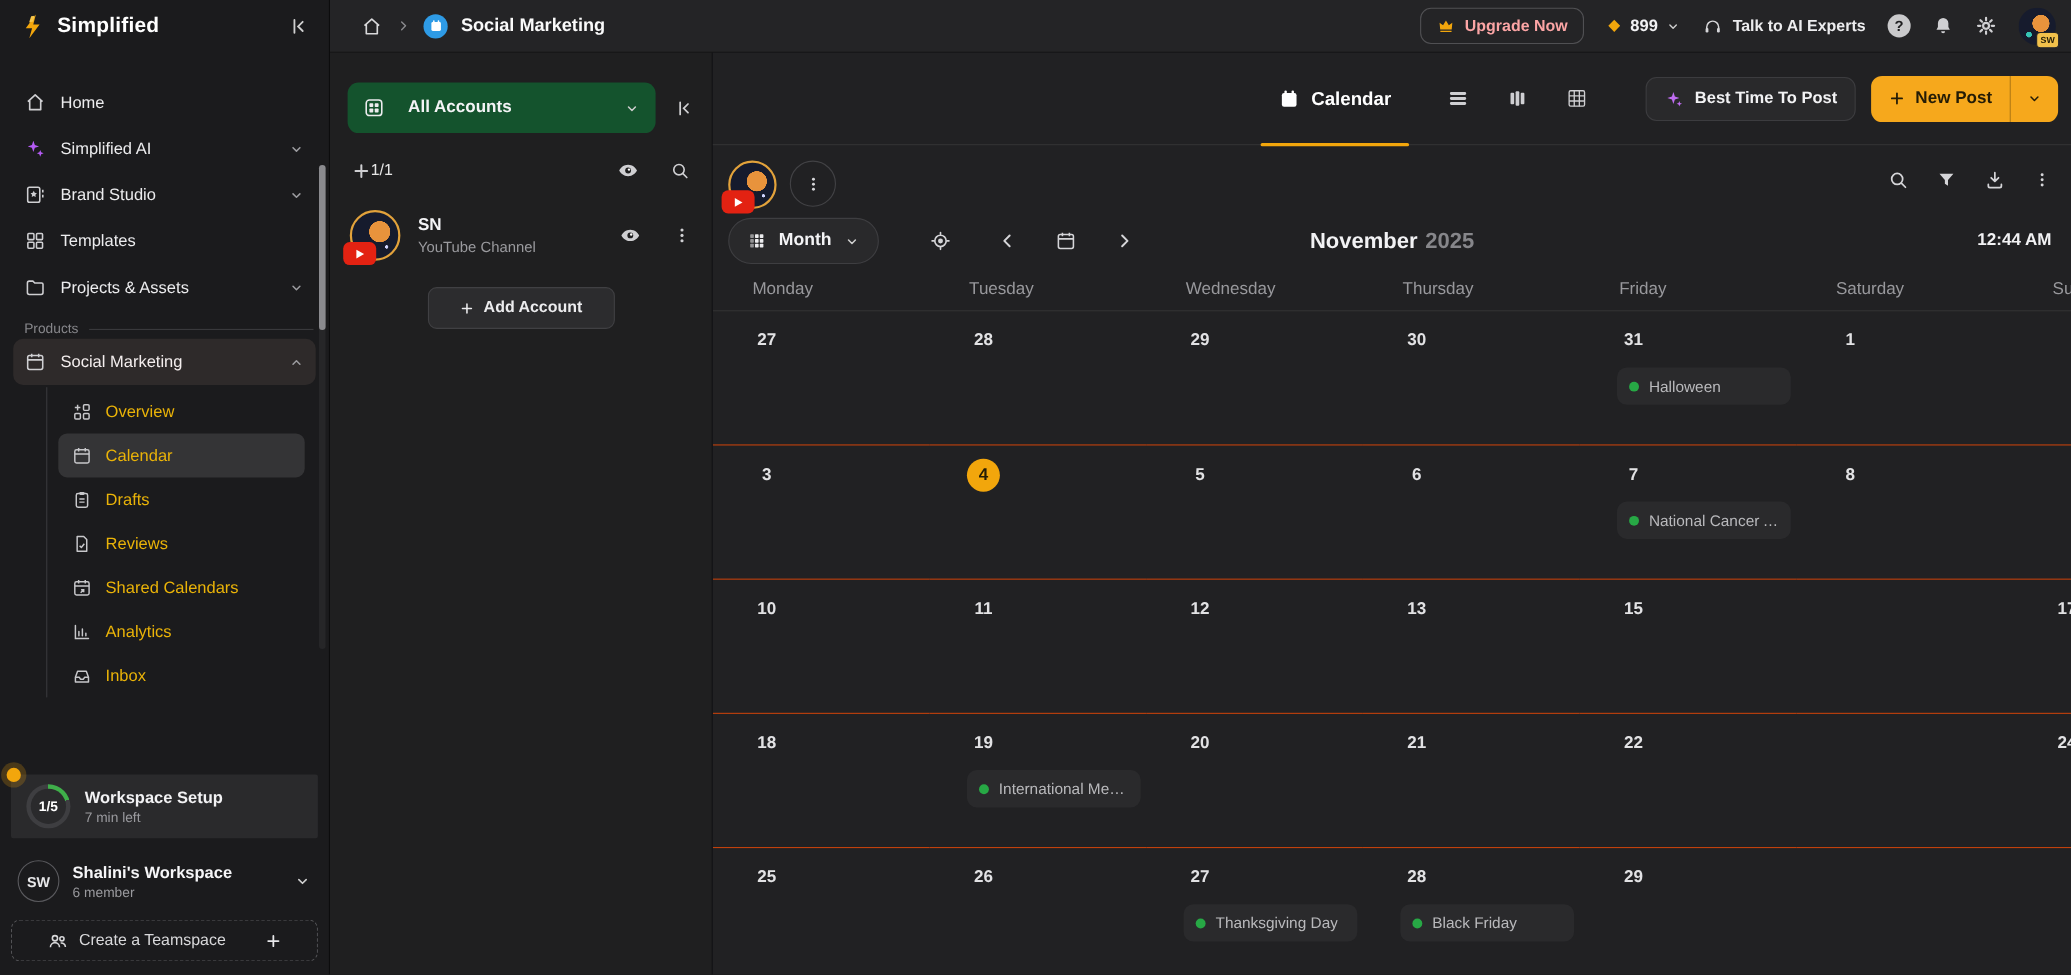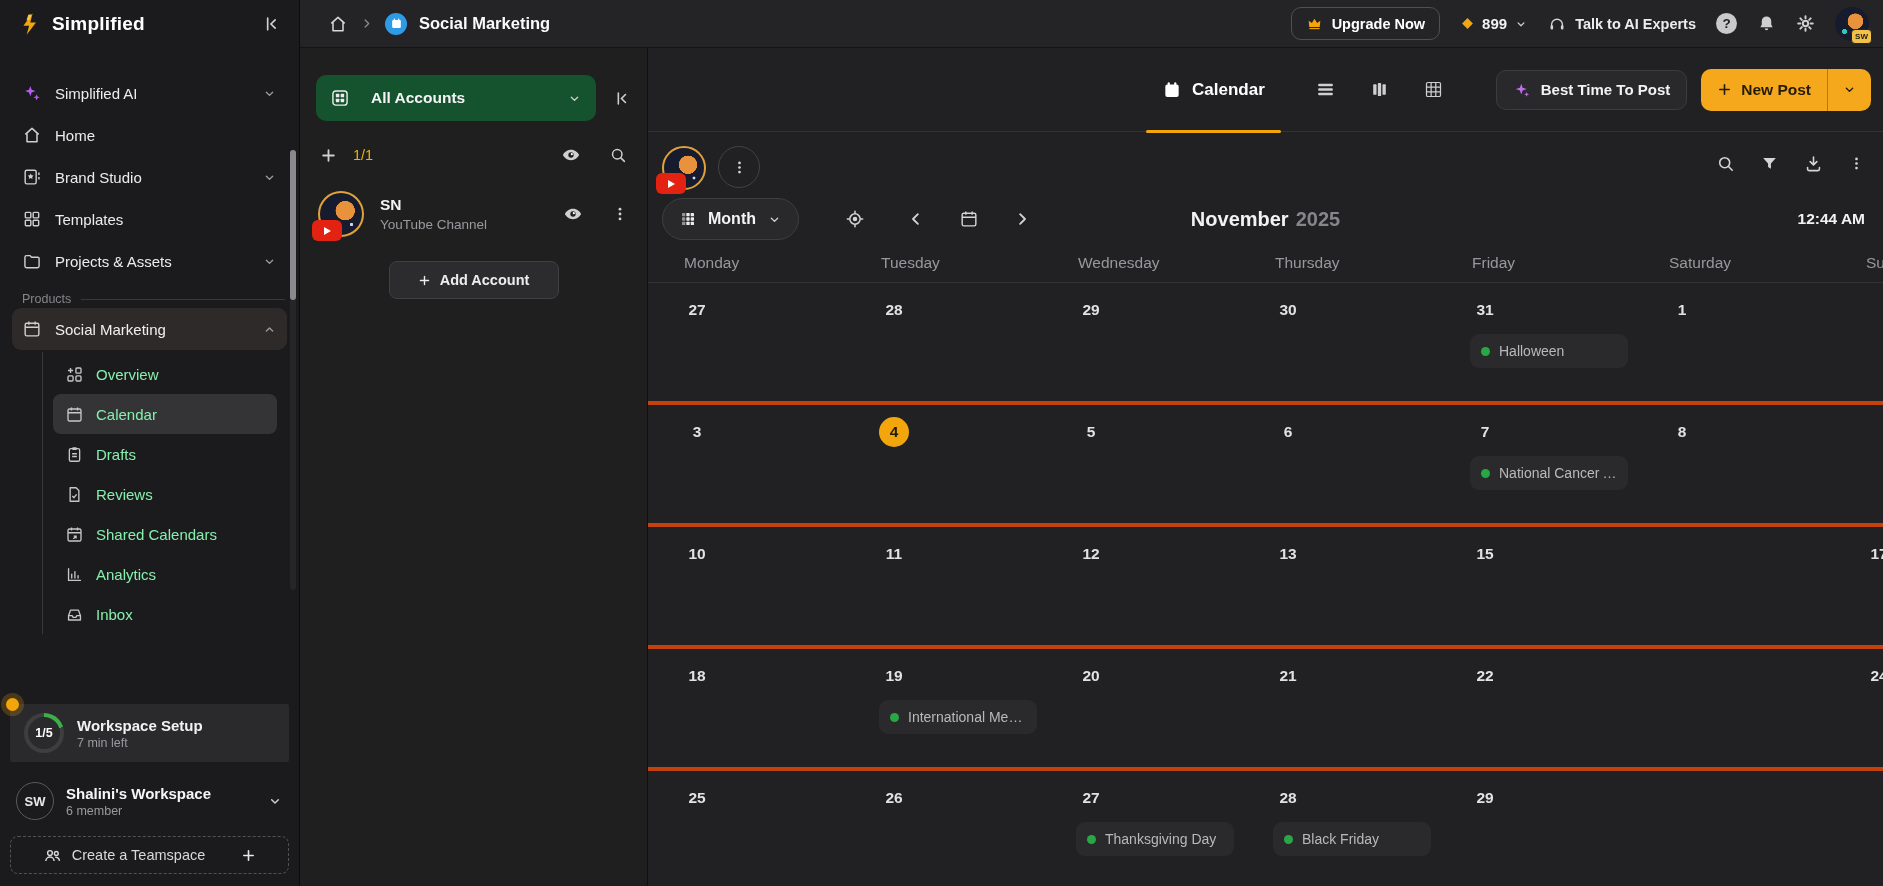--- a/index.html
+++ b/index.html
@@ -25,21 +25,21 @@
   .nav-item { height:42px; display:flex; align-items:center; gap:13px; padding:0 10px;
               border-radius:9px; font-size:15px; color:#ececee; cursor:pointer; }
   .nav-item .nicon { color:#cfcfd2; }
   .nav-item .chev { margin-left:auto; color:#9b9b9f; }
   .products-label { margin:10px 2px 2px 10px; font-size:12.5px; color:#86868a;
                     display:flex; align-items:center; }
   .products-label::after { content:""; flex:1; height:1px; background:#39393c; margin-left:10px; }
   .nav-item.product-active { background:#2e2a2a; color:#f4eeee; }
   .subnav { margin:2px 0 0 30px; border-left:1px solid #39393c; padding:2px 10px 0 10px; }
   .subnav-item { height:40px; display:flex; align-items:center; gap:12px; padding:0 12px;
-                 border-radius:8px; font-size:15px; color:#86efac; cursor:pointer; }
+                 border-radius:8px; font-size:15px; color:#eab308; cursor:pointer; }
   .subnav-item .nicon { color:#c7c7ca; }
   .subnav-item.active { background:#343436; }
 
   .side-scrollbar { position:absolute; right:3px; top:150px; width:6px; height:440px;
                     background:#262628; border-radius:3px; }
   .side-scrollbar .thumb { width:6px; height:150px; background:#8a8a8e; border-radius:3px; }
 
   .side-bottom { margin-top:auto; padding:0 10px 12px; }
   .ws-setup { position:relative; background:#2a2a2c; border-radius:2px; padding:9px 14px;
               display:flex; align-items:center; gap:13px; cursor:pointer; }
@@ -71,21 +71,21 @@
             padding:0 14px 0 28px; border-bottom:1px solid #141415; }
   .breadcrumb { display:flex; align-items:center; gap:12px; }
   .bc-home { color:#d8d8da; cursor:pointer; }
   .bc-sep { color:#8a8a8e; }
   .bc-prod-icon { width:22px; height:22px; border-radius:50%; background:#2e9be6; color:#fff;
                   display:flex; align-items:center; justify-content:center; }
   .bc-title { font-size:16.5px; font-weight:bold; color:#fafafa; }
   .topbar-right { margin-left:auto; display:flex; align-items:center; gap:20px; }
   .upgrade-btn { display:flex; align-items:center; gap:9px; border:1px solid #505053;
                  border-radius:10px; padding:7px 14px; cursor:pointer; }
-  .upgrade-btn .label { font-size:14.5px; font-weight:bold; color:#ffffff; }
+  .upgrade-btn .label { font-size:14.5px; font-weight:bold; color:#fca5a5; }
   .credits { display:flex; align-items:center; gap:7px; cursor:pointer; }
   .credits .num { font-size:15px; font-weight:bold; color:#f2f2f4; }
   .talk { display:flex; align-items:center; gap:9px; cursor:pointer; }
   .talk .label { font-size:14.5px; font-weight:bold; color:#ececee; }
   .help-btn { width:21px; height:21px; border-radius:50%; background:#c9c9cb; color:#1d1d1f;
               font-size:13.5px; font-weight:bold; display:flex; align-items:center;
               justify-content:center; cursor:pointer; }
   .tb-icon { color:#cfcfd2; cursor:pointer; }
   .avatar { width:34px; height:34px; border-radius:50%; position:relative; cursor:pointer; }
   .planet { background:radial-gradient(circle at 60% 42%, #e8933c 0 27%, rgba(0,0,0,0) 28%),
@@ -99,21 +99,21 @@
 
   
   .accounts { width:348px; min-width:348px; background:#1f1f20; border-right:1px solid #111112;
               padding:27px 16px 0; }
   .acc-top { display:flex; align-items:center; gap:16px; }
   .all-accounts { flex:1; height:46px; background:#14532d; border-radius:10px; display:flex;
                   align-items:center; gap:21px; padding:0 14px; cursor:pointer; }
   .all-accounts .label { font-size:15.5px; font-weight:bold; color:#f4f4f6; }
   .all-accounts .chev { margin-left:auto; color:#cfcfcf; }
   .acc-count-row { margin-top:24px; display:flex; align-items:center; padding:0 4px; }
-  .acc-count-row .count { font-size:14.5px; color:#eab308; margin-left:16px; }
+  .acc-count-row .count { font-size:14.5px; color:#e5e5e5; margin-left:0; }
   .acc-count-row .eye { margin-left:auto; }
   .acc-count-row .search { margin-left:28px; }
   .panel-icon { color:#cfcfd2; cursor:pointer; }
   .account-row { margin-top:26px; display:flex; align-items:center; padding:0 2px; }
   .sn-avatar { width:46px; height:46px; border-radius:50%; border:2px solid #e2a23b; position:relative; }
   .yt-badge { position:absolute; left:-8px; bottom:-6px; width:30px; height:21px; background:#e32212;
               border-radius:6px; display:flex; align-items:center; justify-content:center; }
   .yt-badge::after { content:""; width:0; height:0; border-left:7px solid #fff;
                      border-top:4.5px solid rgba(0,0,0,0); border-bottom:4.5px solid rgba(0,0,0,0); }
   .acc-info { margin-left:16px; }
@@ -169,21 +169,21 @@
                  font-weight:bold; display:flex; gap:7px; }
   .month-title .m { color:#f2f2f4; }
   .month-title .y { color:#86868a; }
   .clock { margin-left:auto; font-size:15.5px; font-weight:bold; color:#f2f2f4; }
 
   .cal-scroll { flex:1; overflow:hidden; }
   .day-headers { display:grid; grid-template-columns:repeat(7,197px); width:1379px;
                  padding:4px 0 10px; border-bottom:1px solid #323234; }
   .dayhead { padding-left:36px; font-size:15.5px; color:#98989c; }
   .grid { display:grid; grid-template-columns:repeat(7,197px); grid-auto-rows:122px; width:1379px; }
-  .cell { border-bottom:4px solid #c2410c; padding-top:12px; cursor:pointer; }
+  .cell { border-bottom:1px solid #c2410c; padding-top:12px; cursor:pointer; }
   .daynum { margin-left:34px; width:30px; height:30px; display:flex; align-items:center;
             justify-content:center; font-size:15.5px; font-weight:bold; color:#e2e2e4;
             border-radius:50%; }
   .daynum.today { background:#f2a60c; color:#241c06; }
   .event-pill { margin:9px 5px 0 34px; height:34px; background:#2a2a2c; border-radius:9px;
                 display:flex; align-items:center; gap:9px; padding:0 11px; cursor:pointer; }
   .event-pill .dot { width:9px; height:9px; border-radius:50%; background:#27a845; flex:none; }
   .event-pill .event-label { font-size:14px; color:#b9b9bc; white-space:nowrap; overflow:hidden;
                              text-overflow:ellipsis; }
 </style>
@@ -377,39 +377,39 @@
       <span class="icon collapse-btn">
           <svg width="20" height="20">
             <use href="#i-collapse"></use>
           </svg>
         </span>
     </div>
 
 
     <nav class="side-nav">
       <div class="nav-item">
+        <span class="icon nicon">
+            <svg width="20" height="20">
+              <use href="#i-home"></use>
+            </svg>
+          </span>
+        <span>Home</span>
+      </div>
+      <div class="nav-item">
         <span class="icon nicon" style="color:#b55bf5">
             <svg width="20" height="20">
               <use href="#i-sparkles"></use>
             </svg>
           </span>
         <span>Simplified AI</span>
         <span class="icon chev">
             <svg width="15" height="15">
               <use href="#i-chevd"></use>
             </svg>
           </span>
-      </div>
-      <div class="nav-item">
-        <span class="icon nicon">
-            <svg width="20" height="20">
-              <use href="#i-home"></use>
-            </svg>
-          </span>
-        <span>Home</span>
       </div>
       <div class="nav-item">
         <span class="icon nicon">
             <svg width="20" height="20">
               <use href="#i-brand"></use>
             </svg>
           </span>
         <span>Brand Studio</span>
         <span class="icon chev">
             <svg width="15" height="15">

